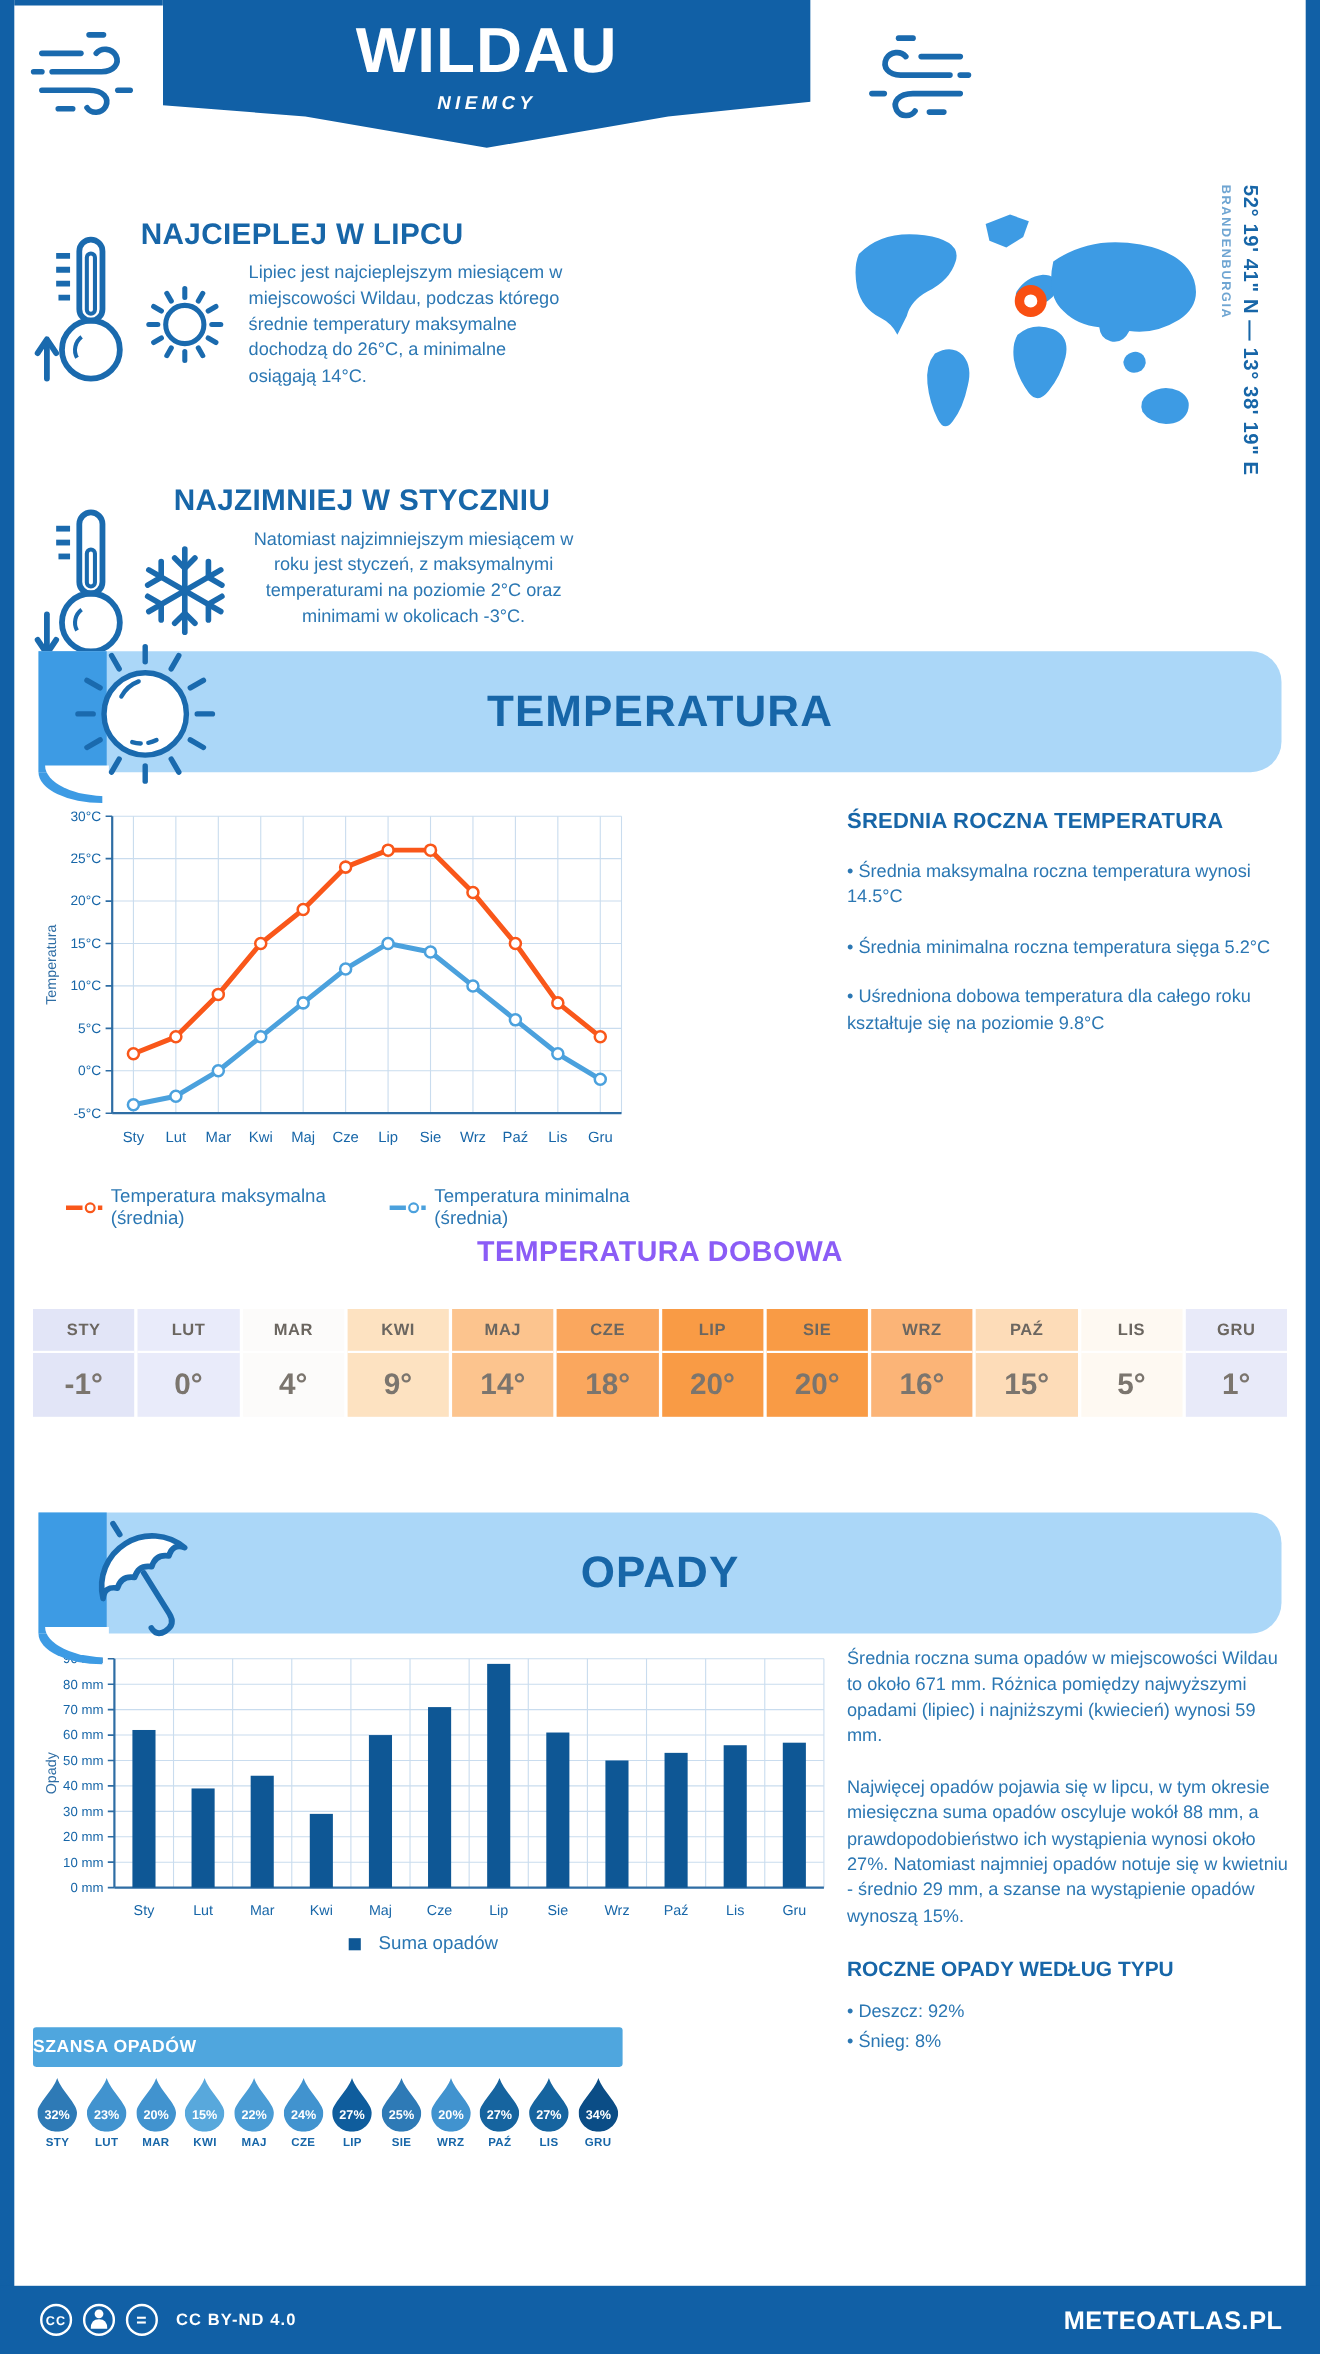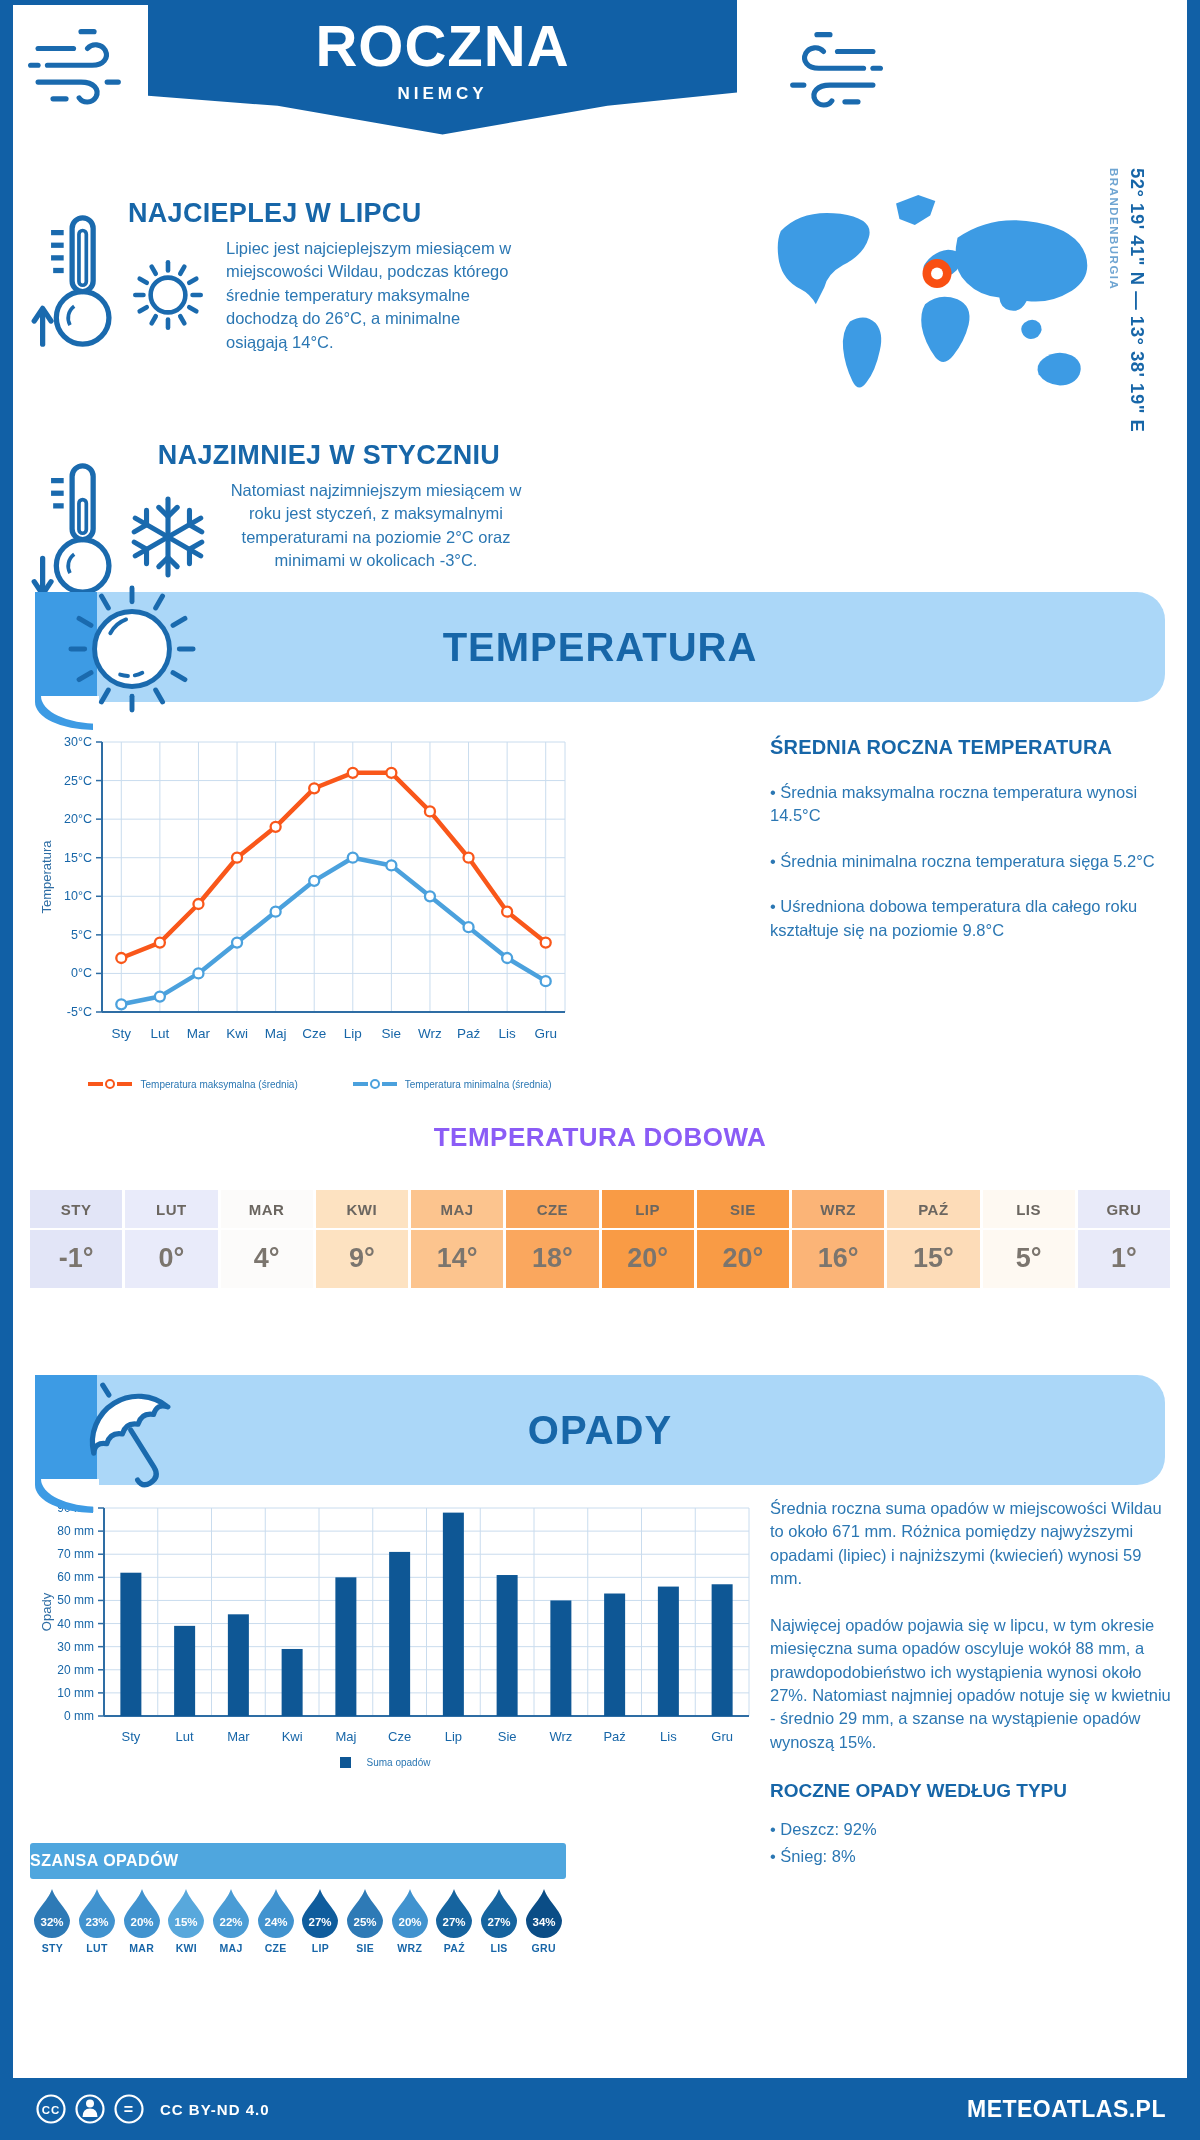--- a/index.html
+++ b/index.html
@@ -10,21 +10,21 @@
 
   
   .corner-box { position:absolute; background:#fff; z-index:5; }
   .corner-box.lbox { left:13px; top:0; width:135px; height:132px; border-top:5px solid #1160A6; }
   .corner-box.rbox { left:745px; top:8px; width:170px; height:124px; }
   .wind-svg { width:112px; height:112px; margin:8px auto 0; display:block; }
   .banner { position:absolute; left:148px; top:0; width:589px; height:168px; background:#1160A6;
             clip-path:polygon(0 0, 100% 0, 100% 55%, 78% 63%, 50% 80%, 22% 63%, 0 57%);
             color:#fff; text-align:center; z-index:4; }
   .banner .title { font-size:58px; font-weight:bold; letter-spacing:1px; margin-top:12px; }
-  .banner .subtitle { font-size:17px; letter-spacing:4px; margin-top:5px; font-weight:bold; }
+  .banner .subtitle { font-size:17px; letter-spacing:4px; margin-top:5px; font-weight:bold;font-style:italic; }
 
   
   .fact { position:absolute; left:30px; width:500px; }
   .fact.warm { top:150px; }
   .fact.cold { top:398px;text-align:center; }
   .fact .thermo { position:absolute; left:0; top:58px; width:100px; height:145px; }
   .fact .head { margin-left:98px; font-size:27px; font-weight:bold; color:#1766A8; letter-spacing:0.3px; }
   .fact.warm .head { margin-top:48px; }
   .fact.cold .head { margin-top:42px; }
   .fact .row { display:flex; margin-left:92px; margin-top:8px; }
@@ -48,21 +48,21 @@
   .band .bicon { position:absolute; left:28px; top:-12px; width:138px; height:138px; }
   .band.temp { top:592px; }
   .band.rain { top:1375px; }
 
   
   .chart { position:absolute; }
   #line-chart { left:38px; top:726px; width:545px; height:330px; }
   #bar-chart  { left:38px; top:1496px; width:725px; height:260px; }
   svg text { font-family:"Liberation Sans", sans-serif; }
   .legend-line { position:absolute; left:60px; top:1078px; width:520px; display:flex; justify-content:center; gap:55px; }
-  .legend-item { display:flex; align-items:center; gap:8px; font-size:10px; color:#2B77B3; }
+  .legend-item { display:flex; align-items:center; gap:8px; font-size:17px; color:#2B77B3; }
   .legend-bar { position:absolute; left:60px; top:1757px; width:650px; display:flex; justify-content:center; }
   .legend-bar .sq { width:11px; height:11px; background:#0E5795; display:inline-block; margin-right:8px; }
 
   
   .annual { position:absolute; left:770px; top:736px; width:402px; }
   .annual h3 { font-size:20px; font-weight:bold; color:#1766A8; margin-bottom:22px; letter-spacing:0.2px; }
   .annual p { font-size:16.5px; color:#2B77B3; line-height:1.42; margin-bottom:22px; }
   .rainside { position:absolute; left:770px; top:1497px; width:402px; }
   .rainside p { font-size:16.5px; color:#2B77B3; line-height:1.42; margin-bottom:23px; }
   .rainside h3 { font-size:19px; font-weight:bold; color:#1766A8; margin:26px 0 14px; }
@@ -105,21 +105,21 @@
         <path d="M14 38 H52"></path>
         <path d="M24 56 H72 C84 56 90 48 86 40 C82 33 72 32 67 38"></path>
         <path d="M14 74 H60 C74 74 80 82 76 90 C72 97 62 97 58 91"></path>
         <path d="M6 56 H14"></path>
           <path d="M88 74 H100"></path>
           <path d="M30 92 H44"></path>
           <path d="M60 20 H74"></path>
       </svg>
     </div>
     <div class="banner">
-      <div class="title">ROCZNA</div>
+      <div class="title">WILDAU</div>
       <div class="subtitle">NIEMCY</div>
     </div>
     <div class="corner-box rbox">
       <svg class="wind-svg" viewBox="0 0 120 120" fill="none" stroke="#1A6AAE" stroke-width="5.5" stroke-linecap="round" style="transform:scaleX(-1)">
         <path d="M14 38 H52"></path>
         <path d="M24 56 H72 C84 56 90 48 86 40 C82 33 72 32 67 38"></path>
         <path d="M14 74 H60 C74 74 80 82 76 90 C72 97 62 97 58 91"></path>
         <path d="M6 56 H14"></path>
           <path d="M88 74 H100"></path>
           <path d="M30 92 H44"></path>

